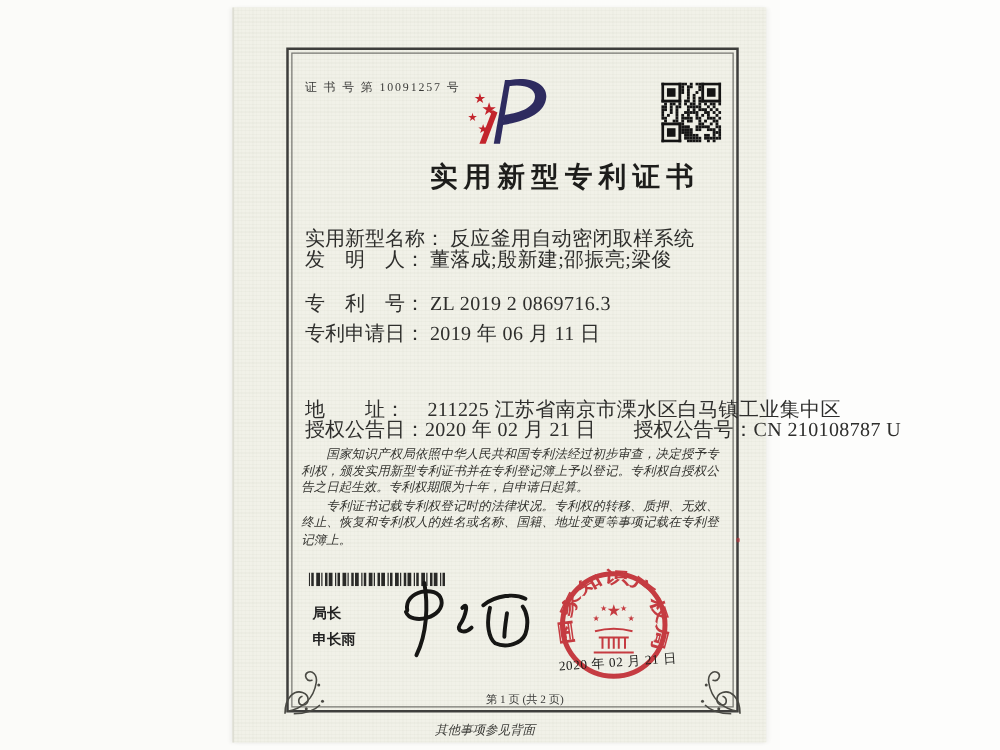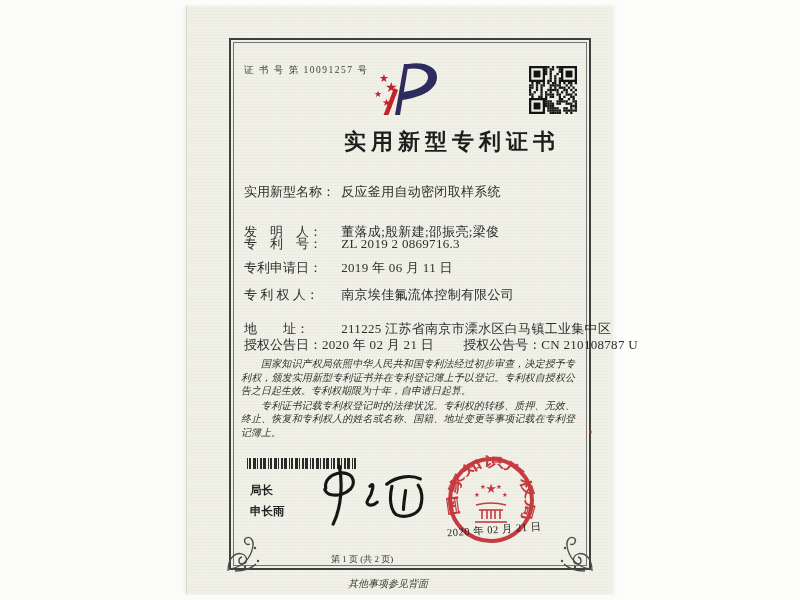--- a/index.html
+++ b/index.html
@@ -30,35 +30,35 @@
     content:"";position:absolute;left:2px;top:2px;right:2px;bottom:2px;
     border:1px solid rgba(88,88,82,.8);
   }
   .certno{position:absolute;left:57px;top:58px;font-size:9.5px;letter-spacing:1.5px;color:#3a3a38;}
   .logo{position:absolute;left:187px;top:54px;width:70px;height:58px;}
   .qr{position:absolute;left:342px;top:60px;width:48px;height:48px;}
   .title{
     position:absolute;left:42px;top:121px;width:362px;text-align:center;
     font-size:22px;font-weight:bold;letter-spacing:5px;color:#1d1d1b;margin-left:42px;
   }
-  .row{position:absolute;left:57px;font-size:13px;line-height:13px;white-space:nowrap;color:#2e2e2c;}
+  .row{position:absolute;left:57px;font-size:16px;line-height:13px;white-space:nowrap;color:#2e2e2c;}
   .flabel{display:inline-block;min-width:94px;}
   .row .val{letter-spacing:.3px;}
   .glabel2{margin-left:26px;}
   .paras{position:absolute;left:54px;top:351px;width:334px;font-size:10px;line-height:13.5px;
     font-style:italic;color:#33332f;text-align:justify;}
   .paras p{margin:0 0 1px 0;text-indent:2em;}
   .barcode{position:absolute;left:60px;top:452px;width:110px;height:11px;}
   .director{position:absolute;left:63px;font-size:11.5px;font-weight:bold;color:#222;}
   .d1{top:477px;} .d2{top:498px;}
   .signature{position:absolute;left:122px;top:452px;width:126px;height:86px;}
   .seal{position:absolute;left:249px;top:439px;width:110px;height:110px;mix-blend-mode:multiply;opacity:.92;}
   .sealdate{position:absolute;left:260px;top:517px;width:96px;font-size:10.5px;color:#1c1c1a;
     transform:rotate(-4deg);letter-spacing:.5px;}
-  .pageno{position:absolute;left:144px;top:547px;width:120px;text-align:left;font-size:9px;color:#3a3a38;}
+  .pageno{position:absolute;left:144px;top:547px;width:120px;text-align:right;font-size:9px;color:#3a3a38;}
   .backnote{position:absolute;left:131px;top:571px;width:140px;text-align:center;
     font-size:10px;font-style:italic;color:#3b3b37;}
   .flourish{position:absolute;width:50px;height:50px;}
   .fl-bl{left:38px;top:517px;}
   .fl-br{left:358px;top:517px;transform:scaleX(-1);}
   .speck{position:absolute;left:402px;top:424px;width:3px;height:4px;background:#b8323a;opacity:.65;border-radius:50%;}
 </style>
 </head>
 <body>
 
@@ -258,35 +258,31 @@
         <rect x="36.57142857142857" y="45.71428571428571" width="2.2857142857142856" height="2.2857142857142856" fill="#141414"></rect>
         <rect x="41.14285714285714" y="45.71428571428571" width="2.2857142857142856" height="2.2857142857142856" fill="#141414"></rect>
       </svg>
 
     <div class="title">实用新型专利证书</div>
 
     <div class="row" style="top:179px">
       <span class="flabel">实用新型名称：</span>
       <span class="val">反应釜用自动密闭取样系统</span>
     </div>
-    <div class="row" style="top:219px">
+    <div class="row" style="top:196px">
       <span class="flabel">发　明　人：</span>
       <span class="val">董落成;殷新建;邵振亮;梁俊</span>
     </div>
     <div class="row" style="top:231px">
       <span class="flabel">专　利　号：</span>
       <span class="val">ZL 2019 2 0869716.3</span>
     </div>
     <div class="row" style="top:255px">
       <span class="flabel">专利申请日：</span>
       <span class="val">2019 年 06 月 11 日</span>
-    </div>
-    <div class="row" style="top:282px">
-      <span class="flabel">专 利 权 人：</span>
-      <span class="val">南京埃佳氟流体控制有限公司</span>
     </div>
     <div class="row" style="top:316px">
       <span class="flabel">地　　址：</span>
       <span class="val">211225 江苏省南京市溧水区白马镇工业集中区</span>
     </div>
     <div class="row" style="top:332px">
       <span>授权公告日：</span><span class="val">2020 年 02 月 21 日</span>
       <span class="glabel2">授权公告号：</span><span class="val">CN 210108787 U</span>
     </div>
 

